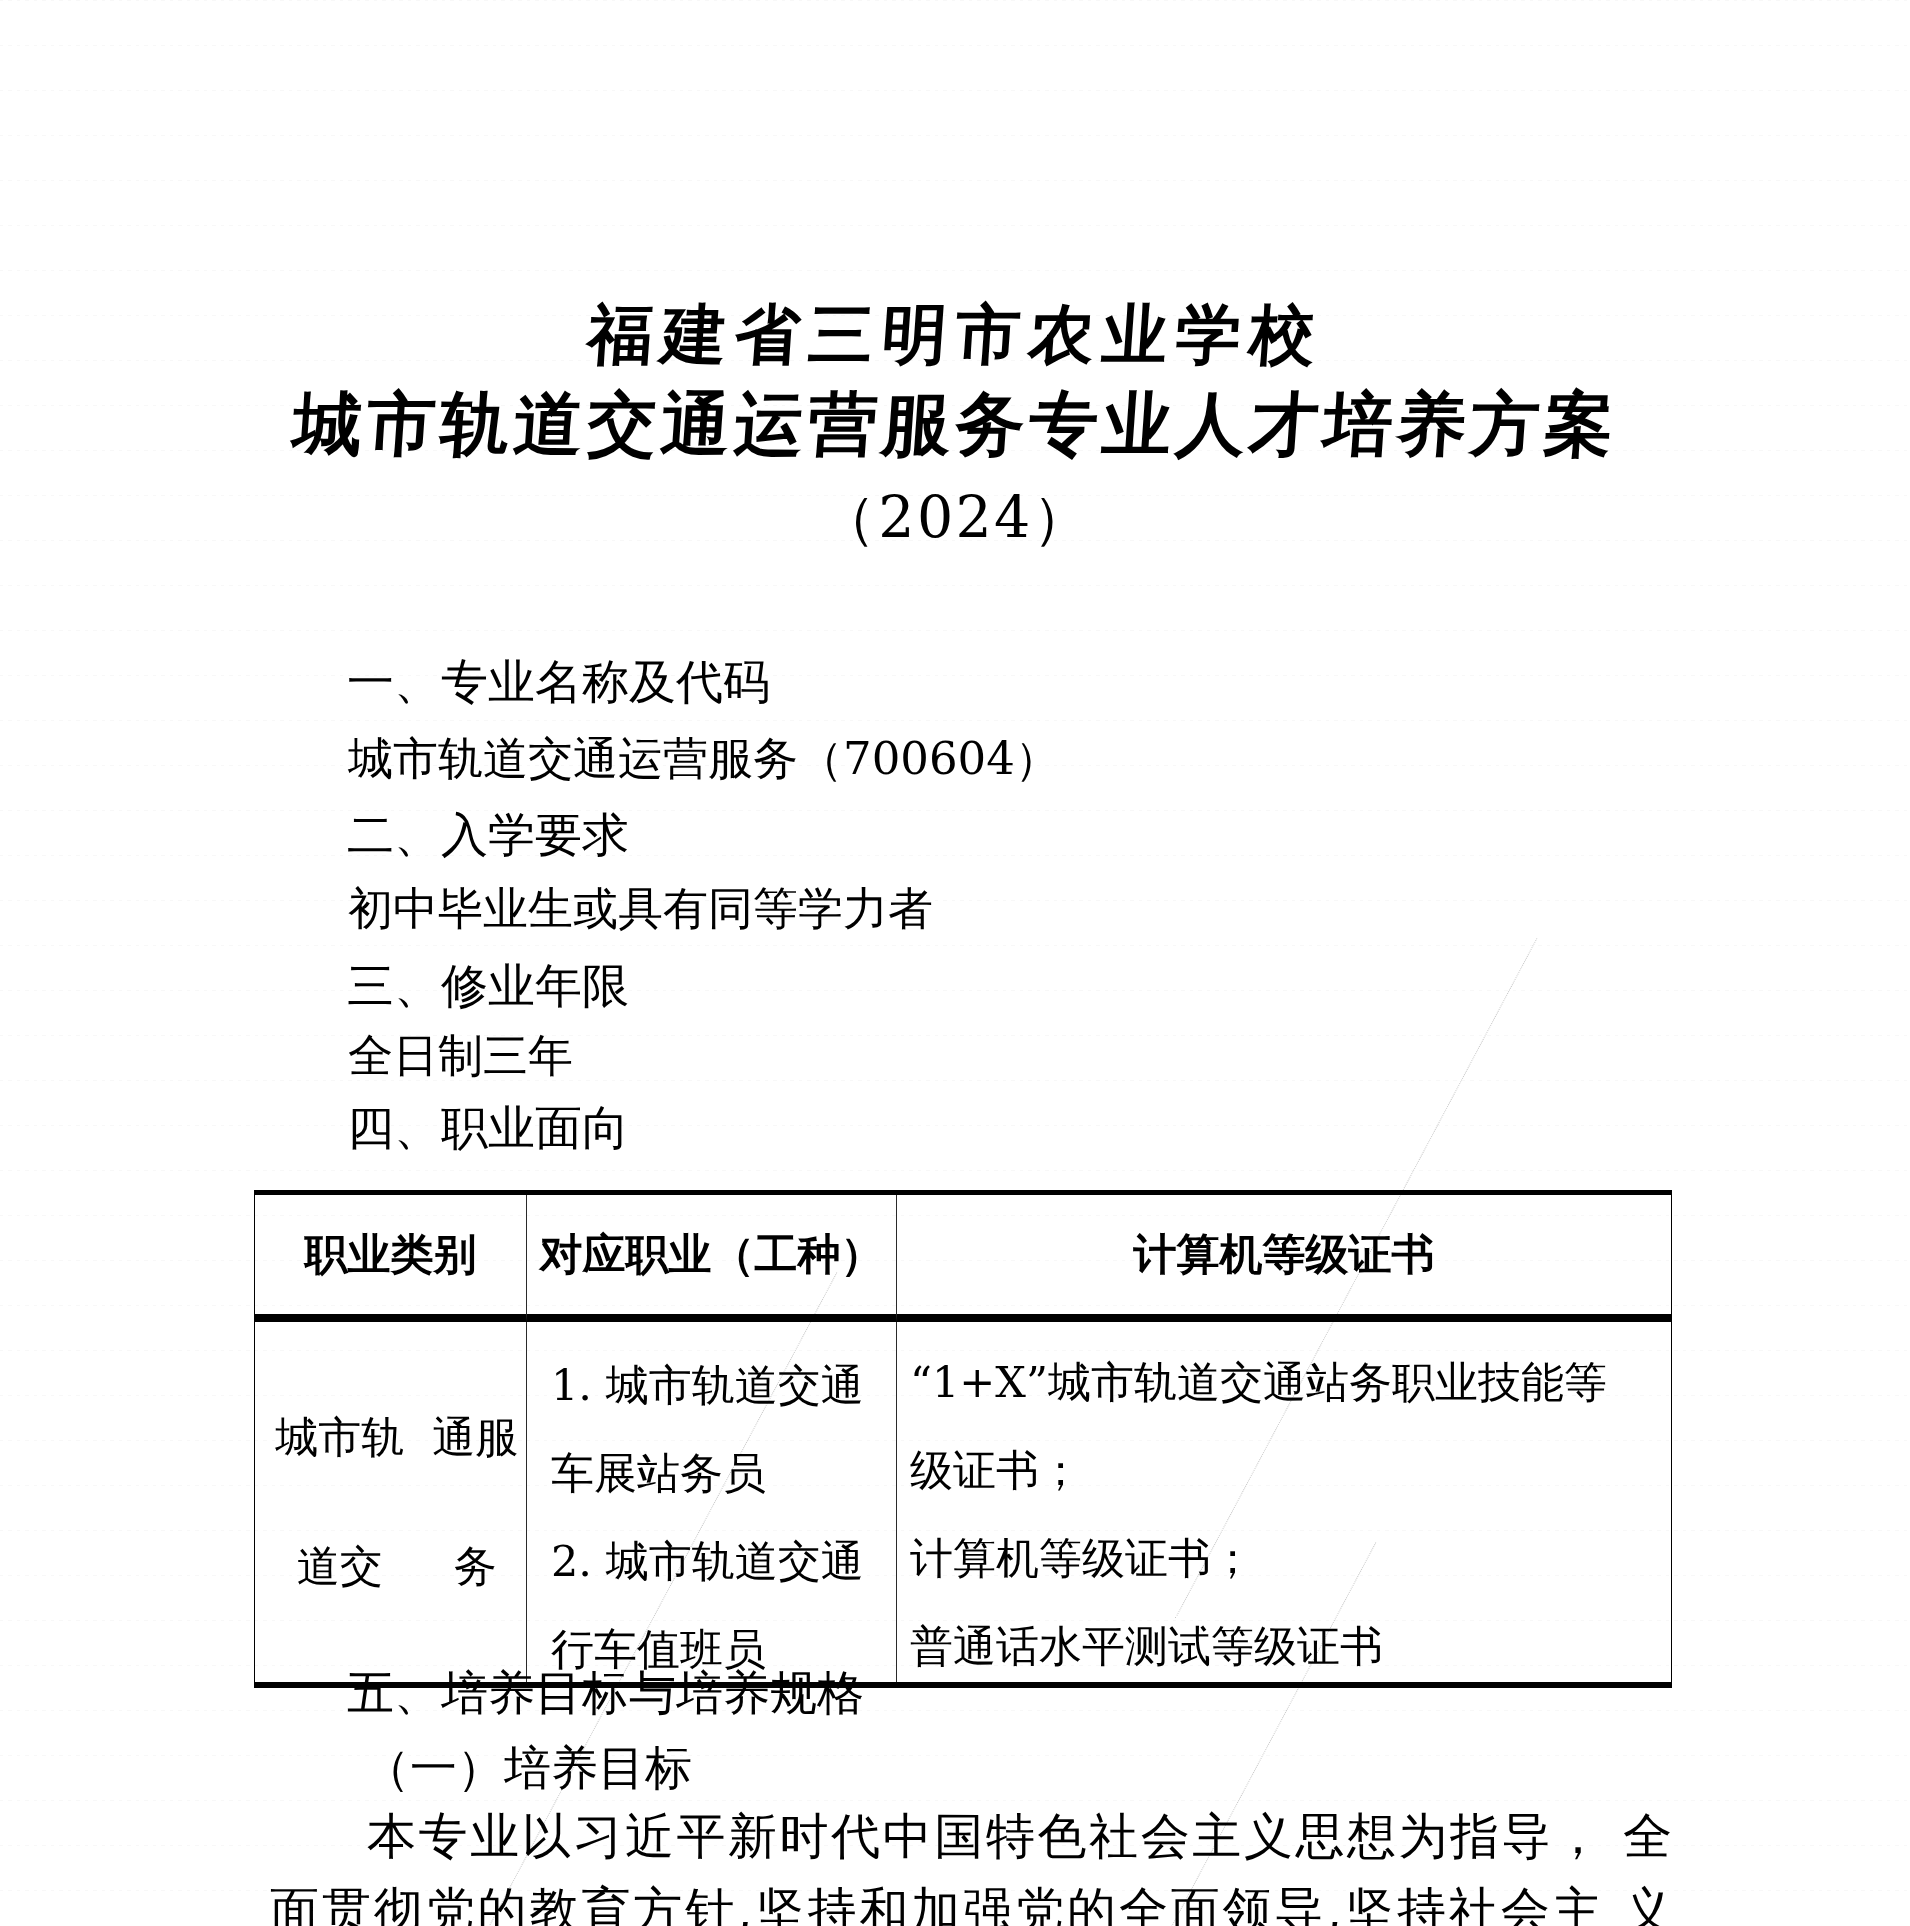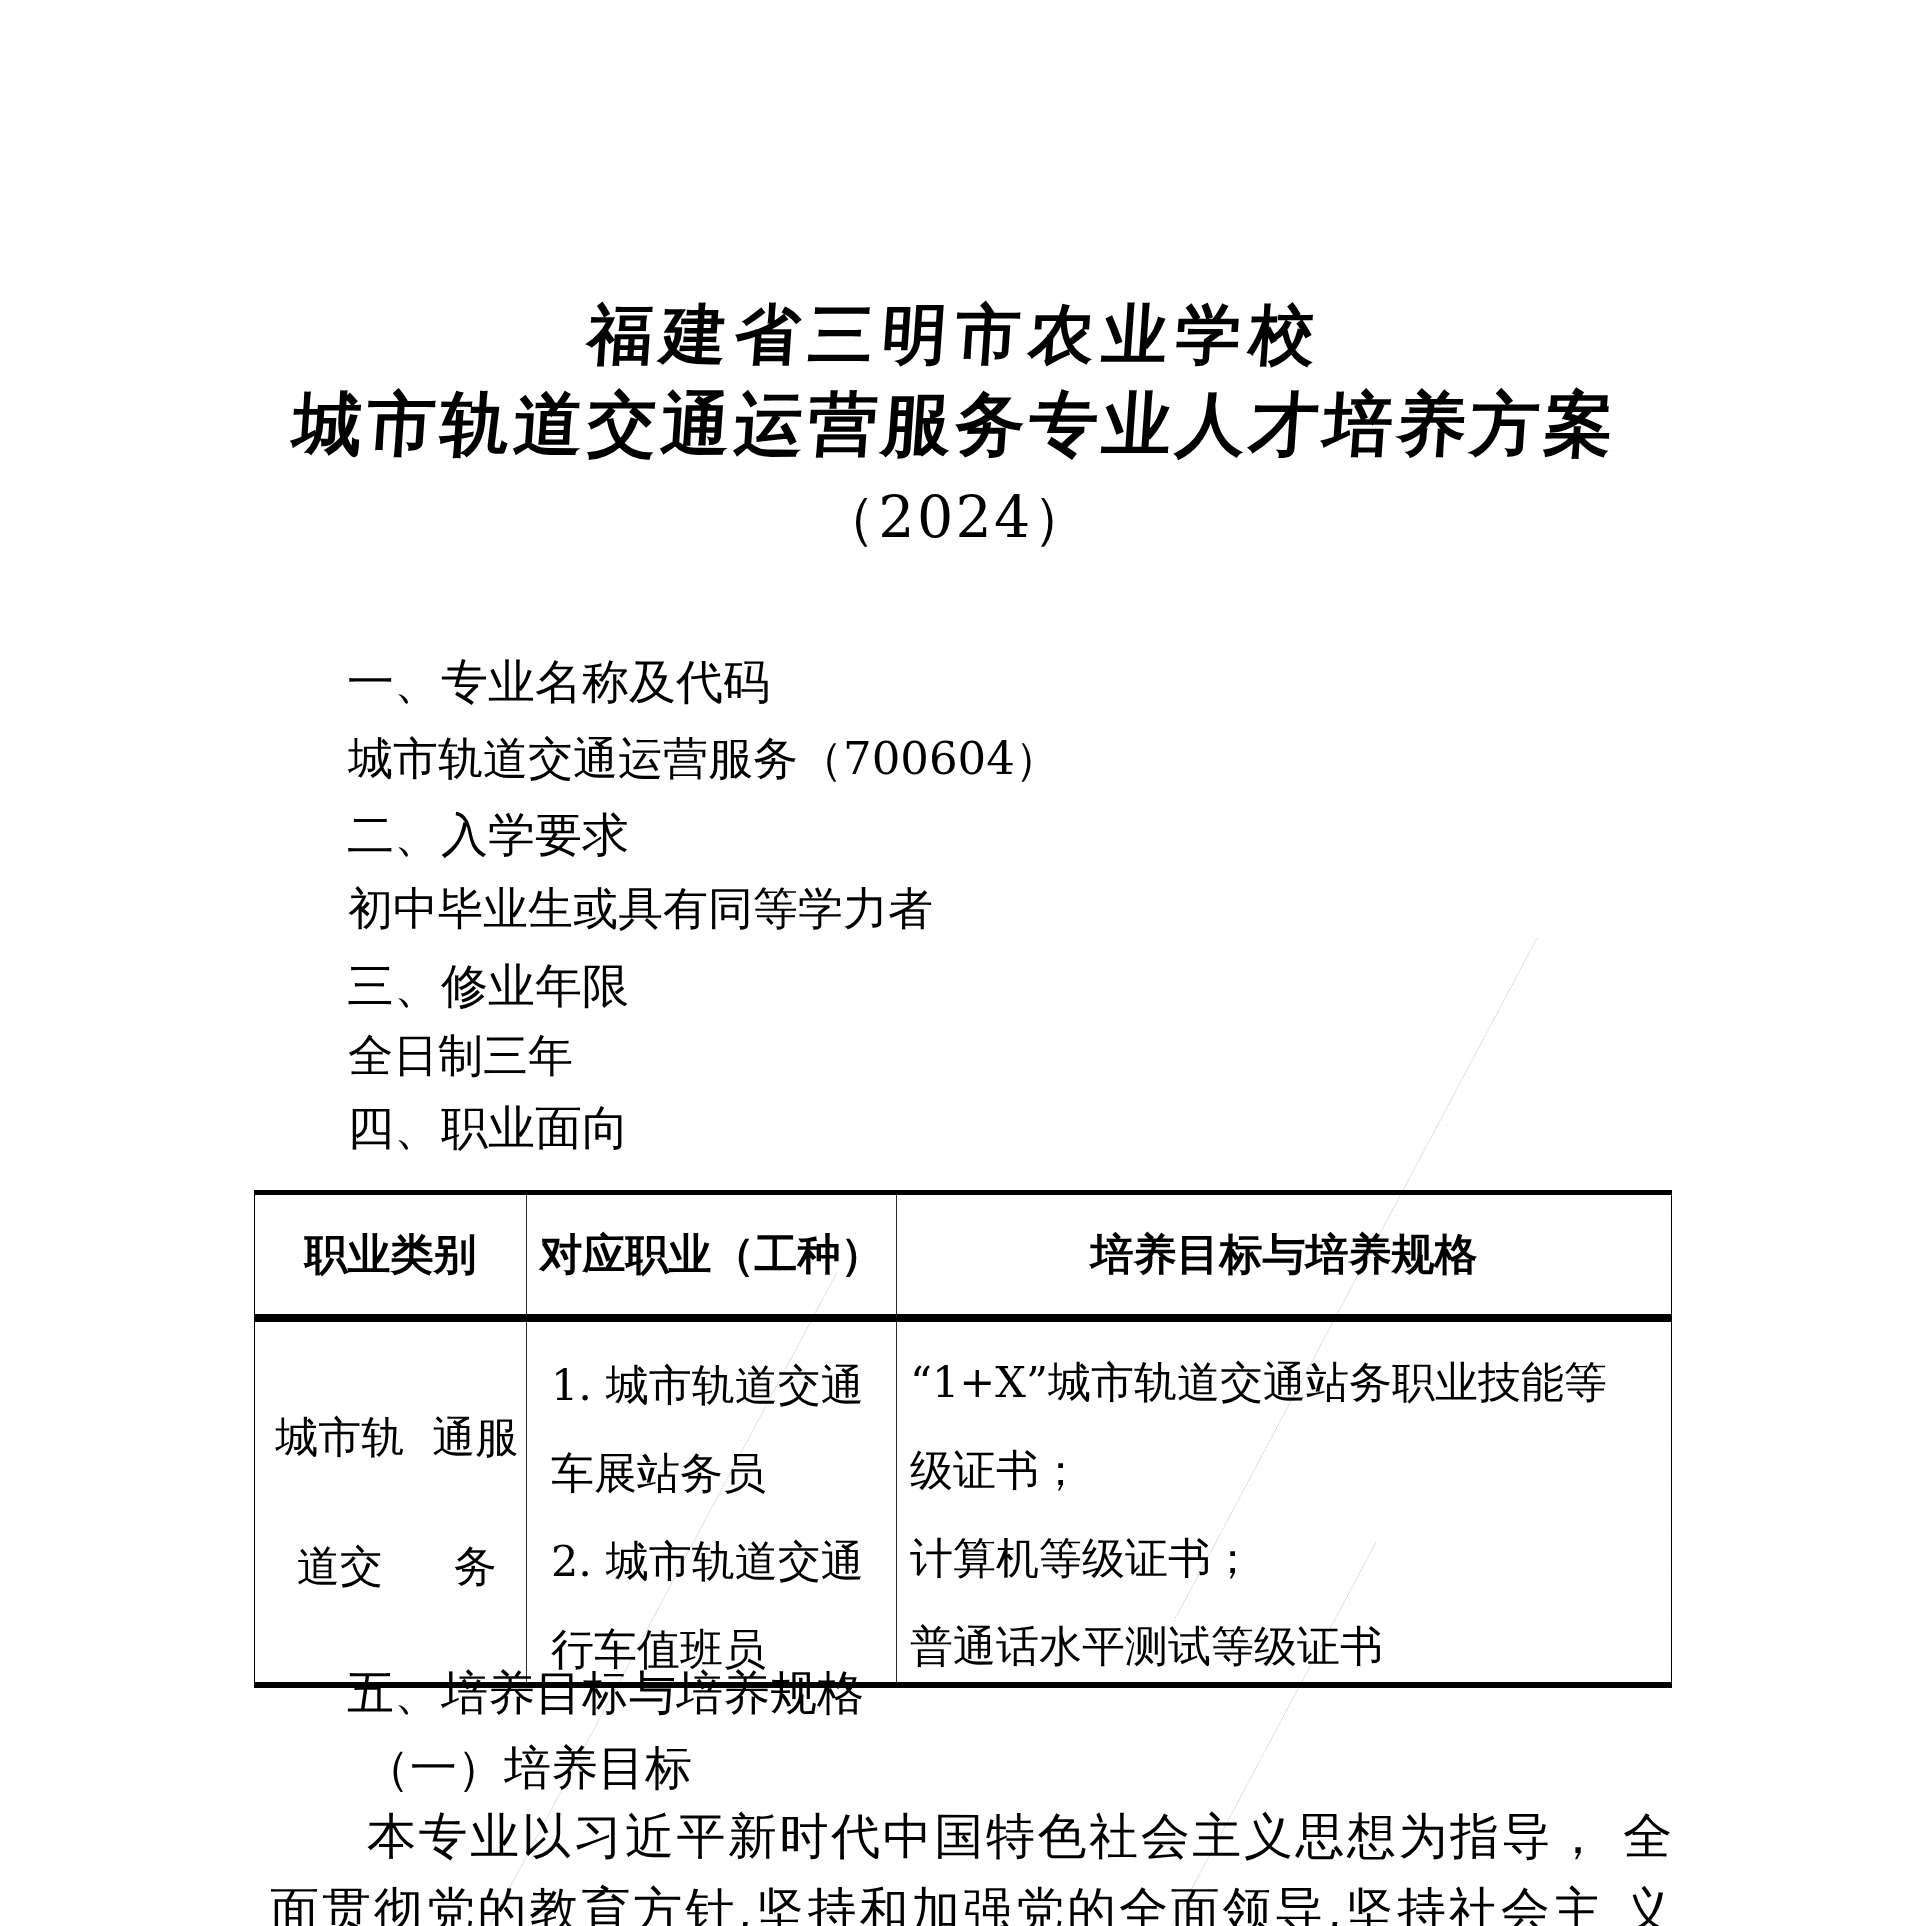--- a/index.html
+++ b/index.html
@@ -125,21 +125,21 @@
   <div class="abs row b-line s2b">初中毕业生或具有同等学力者</div>
 
   <div class="abs row h-num s3h">三、修业年限</div>
   <div class="abs row b-line s3b">全日制三年</div>
 
   <div class="abs row h-num s4h">四、职业面向</div>
 
   <div class="abs career-table">
     <div class="cell th vline">职业类别</div>
     <div class="cell th vline">对应职业（工种）</div>
-    <div class="cell th">培养目标与培养规格</div>
+    <div class="cell th">计算机等级证书</div>
 
     <div class="cell vline cat-cell">
       <div>城市轨道交</div>
       <div>通服务</div>
     </div>
     <div class="cell vline jobs-cell">
       <div>1. 城市轨道交通</div>
       <div>车展站务员</div>
       <div>2. 城市轨道交通</div>
       <div>行车值班员</div>

